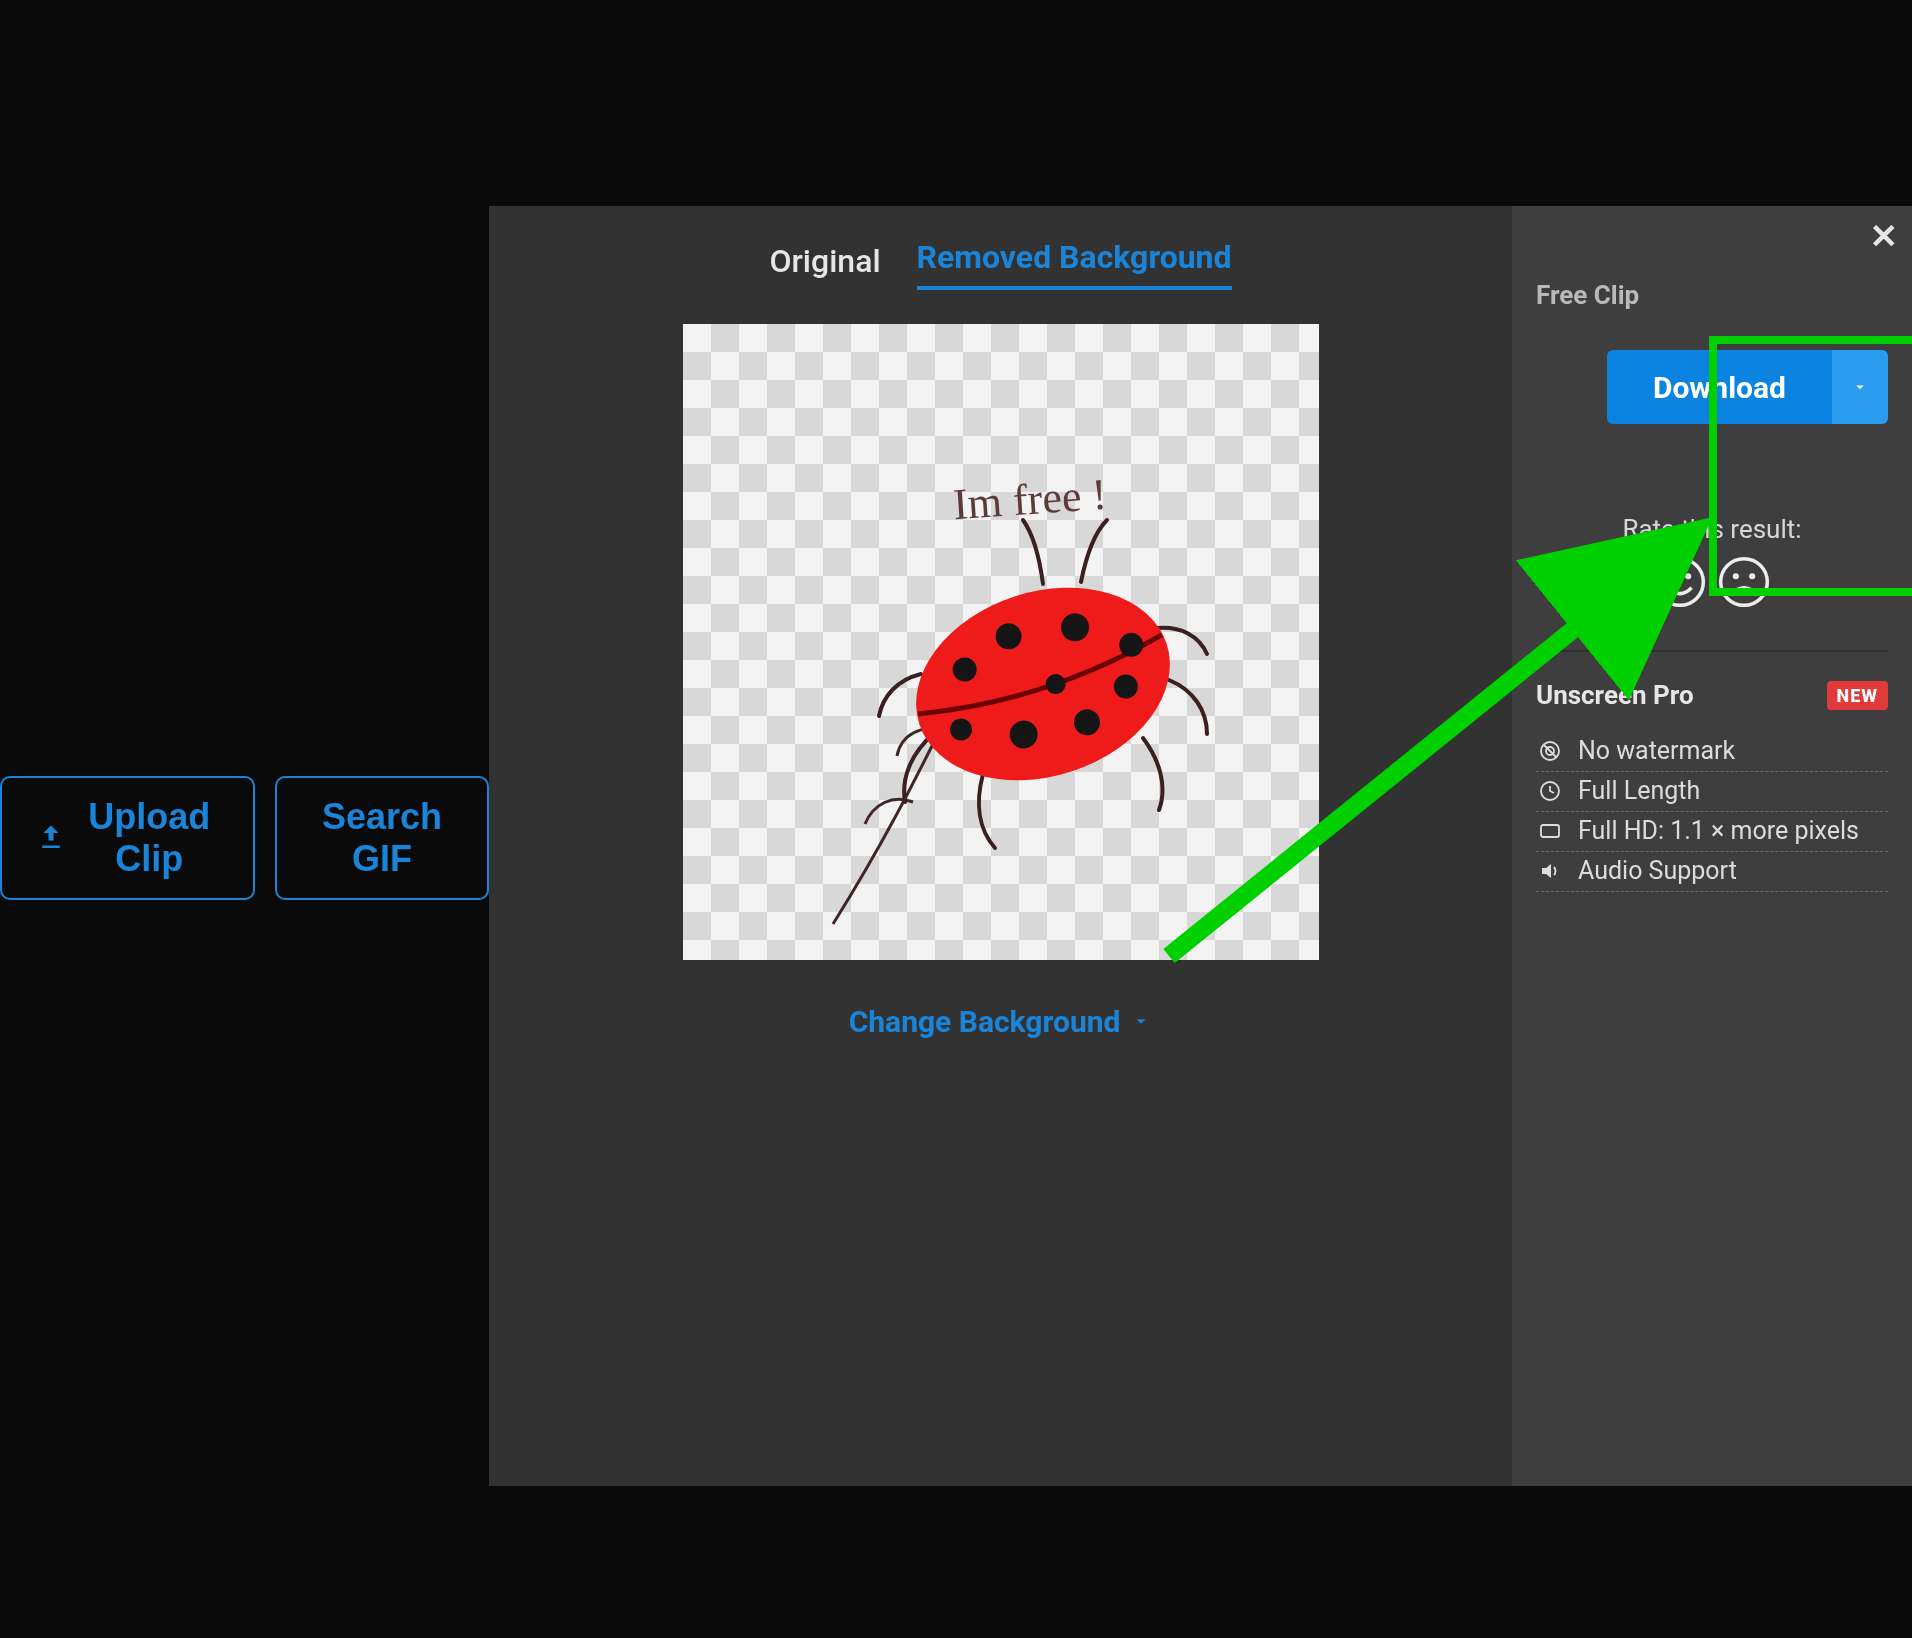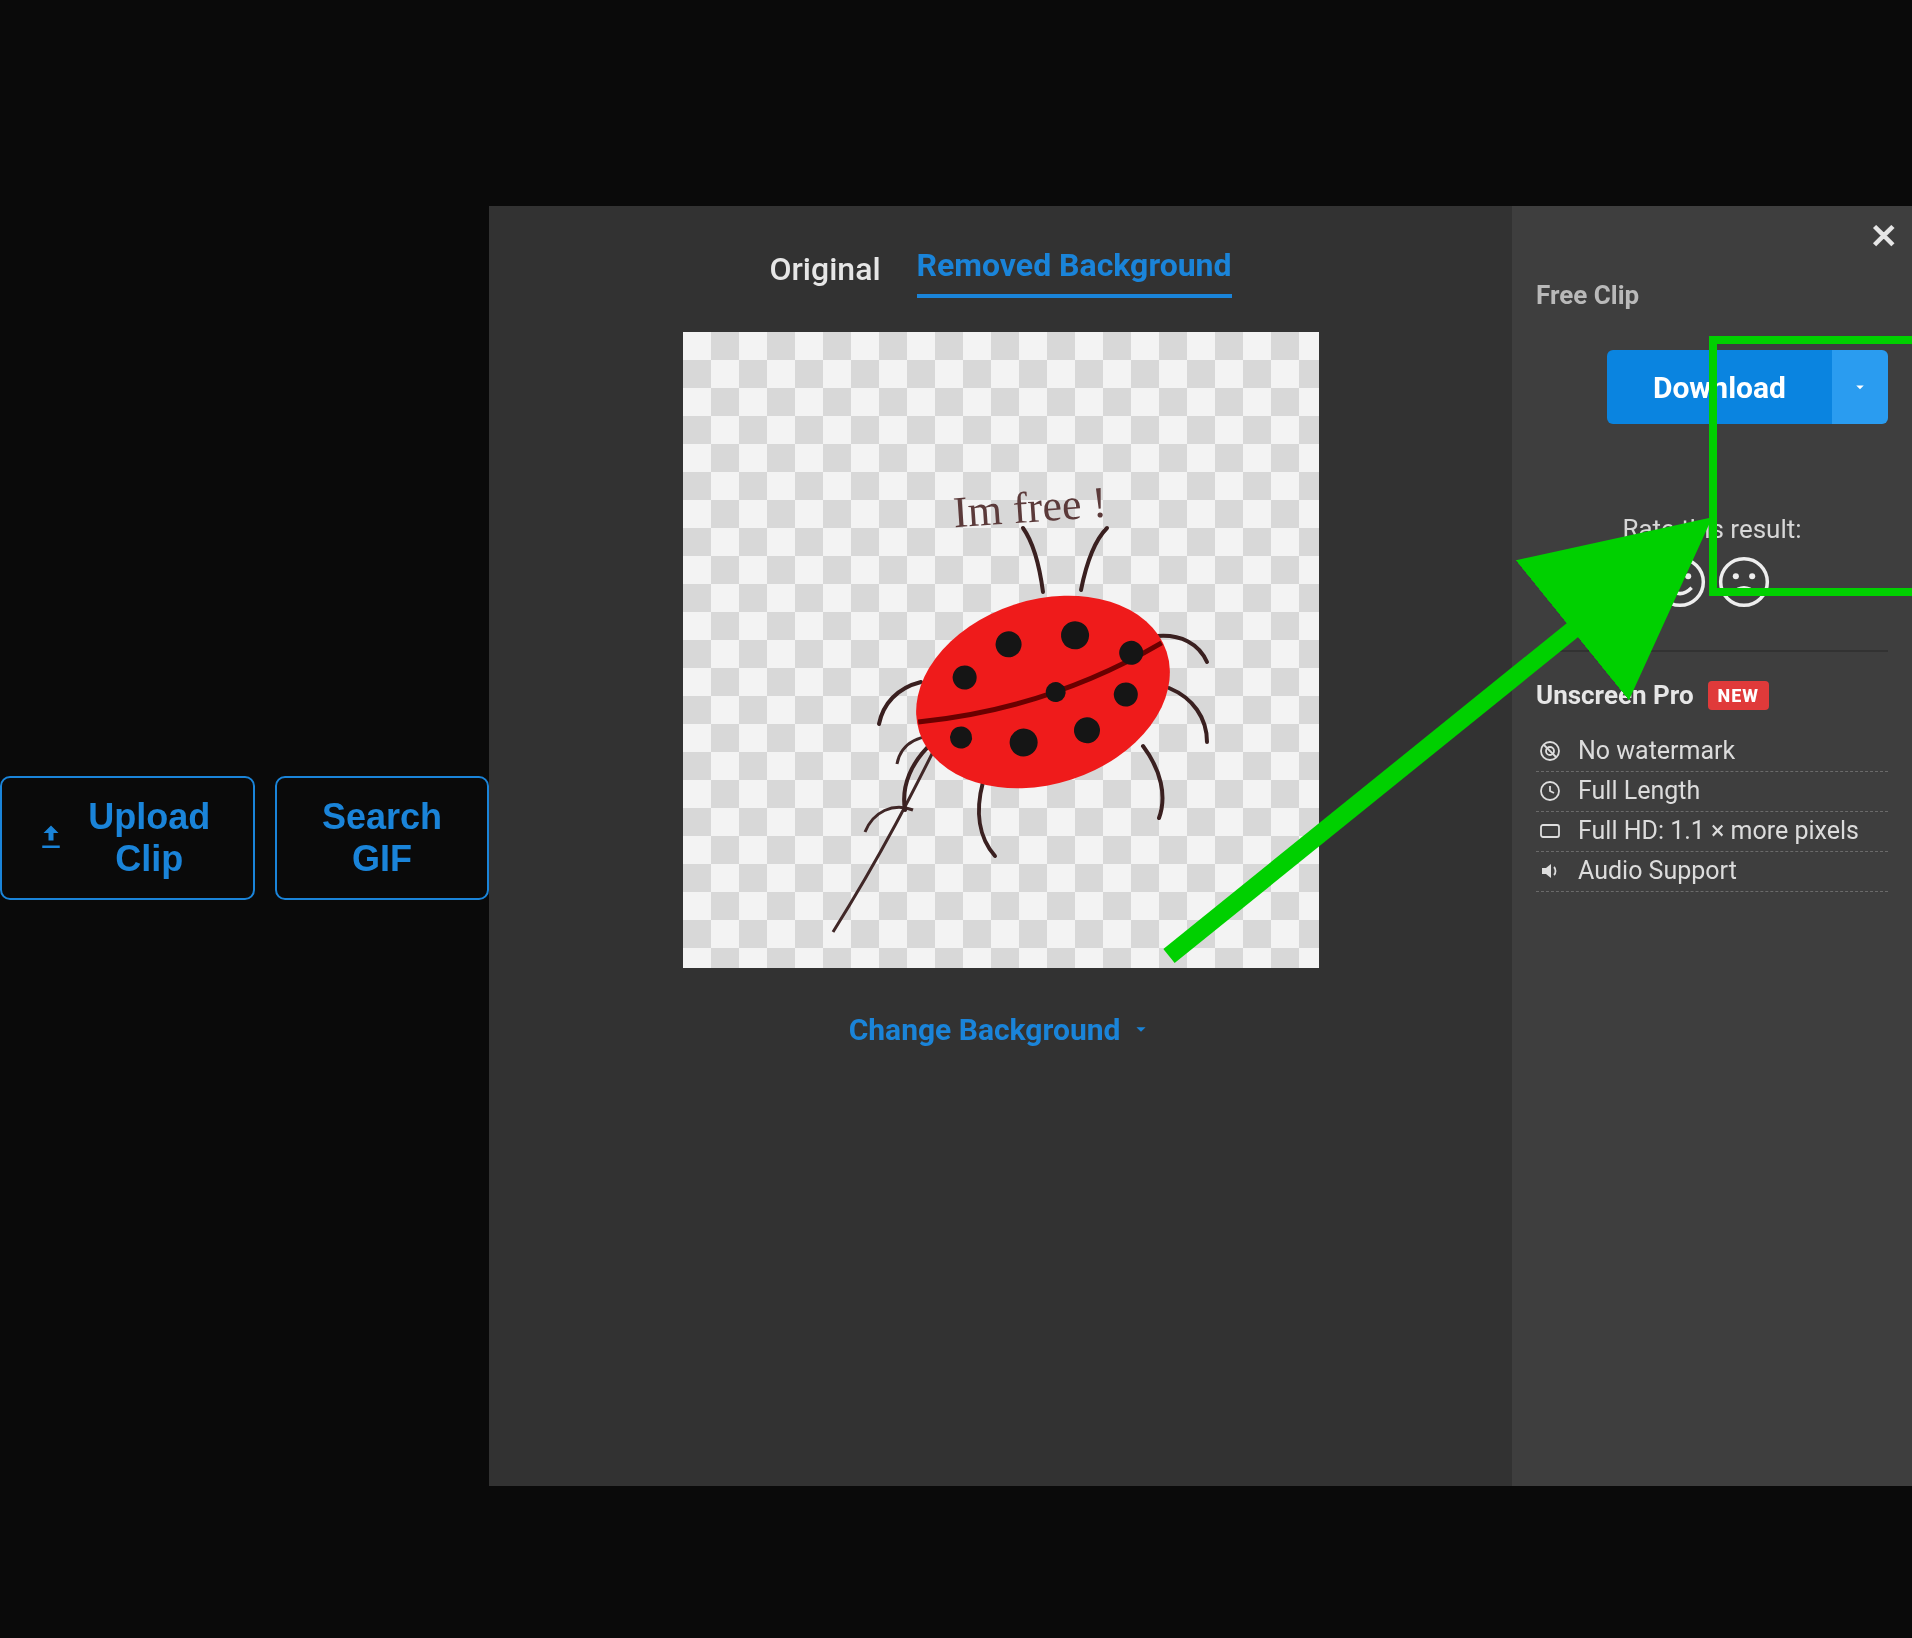--- a/index.html
+++ b/index.html
@@ -38,21 +38,21 @@
     background: #323232;
     position: relative;
     display: flex;
   }
   .main-area {
     flex: 1;
     position: relative;
     display: flex; flex-direction: column; align-items: center;
   }
   .tabs {
-    margin-top: 40px;
+    margin-top: 32px;
     display: flex; gap: 36px; align-items: flex-end;
     font-size: 32px;
   }
   .tab {
     cursor: pointer;
     padding-bottom: 10px;
     color: #e6e6e6;
     font-weight: 500;
   }
   .tab.active {
@@ -165,21 +165,21 @@
     cursor:pointer;
   }
   .divider {
     height: 2px; width: 100%;
     background: #323232;
     margin: 40px 0 28px 0;
   }
   .pro-head {
     display:flex; align-items:center; gap: 14px;
     color: #e6e6e6;
-    font-size: 26px; font-weight:700;
+    font-size: 26px; font-weight:700;justify-content:space-between;
   }
   .badge-new {
     background: #e03a3a;
     color:#fff;
     font-size:18px; font-weight:800;
     padding: 4px 10px;
     border-radius:4px;
     letter-spacing:1px;
   }
   .features {

